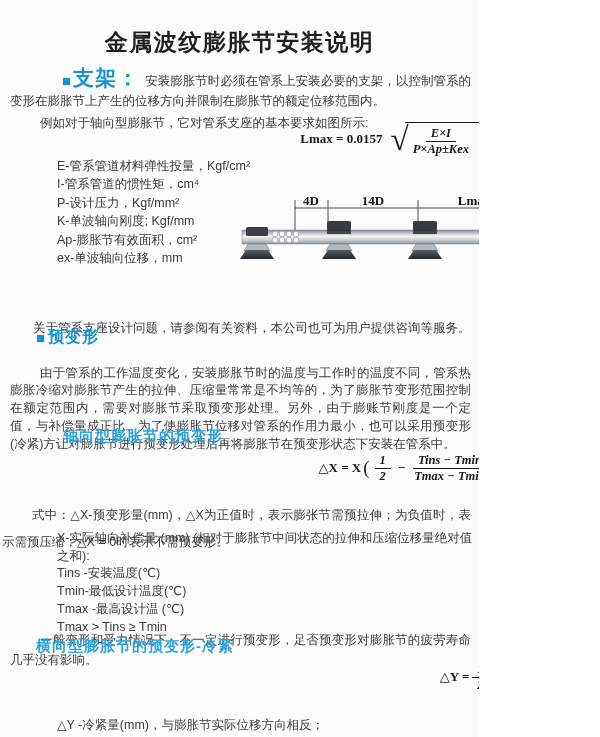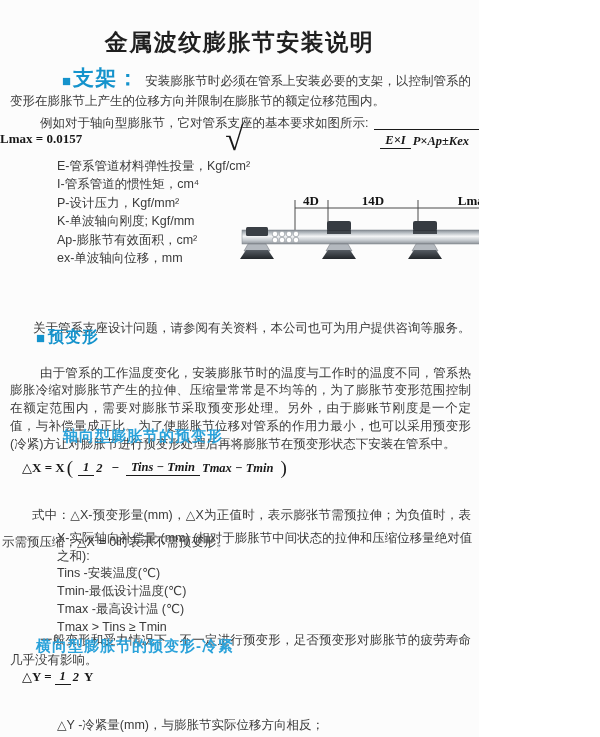--- a/index.html
+++ b/index.html
@@ -9,24 +9,24 @@
   }
   .abs{position:absolute;}
   .title{top:12px;left:0;width:100%;text-align:center;font-size:23px;font-weight:bold;
          color:#1f1f1f;letter-spacing:1.5px;}
   .para{text-align:justify;line-height:20px;}
   .sec-marker{font-size:15px;color:var(--accent);margin-right:2px;vertical-align:-1px;}
   .sec-label{font-size:21px;font-weight:bold;color:var(--accent);margin-right:6px;letter-spacing:1px;}
   .p-intro{top:55px;left:10px;right:8px;text-indent:52px;}
   .p-example{top:100px;left:10px;right:8px;text-indent:30px;}
   .formula{font-family:"Liberation Serif","DejaVu Serif",serif;font-weight:bold;font-size:13px;
-           color:#181818;display:flex;align-items:center;justify-content:space-between;left:0;width:100%;}
+           color:#181818;display:flex;align-items:center;justify-content:flex-end;left:0;width:100%;}
   .f-shift{transform:translateX(22px);display:flex;align-items:center;}
   .f1{top:118px;height:42px;}
-  .frac{display:inline-flex;align-items:center;line-height:1.2;
+  .frac{display:inline-flex;flex-direction:column;align-items:center;line-height:1.2;
         font-size:12.5px;font-style:italic;margin:0 3px;}
   .frac .num{border-bottom:1px solid #1a1a1a;padding:0 5px;}
   .frac .den{padding:0 2px;}
   .sqrt-sign{font-size:33px;font-weight:normal;line-height:30px;margin:0 -4px 0 8px;}
   .sqrt-body{border-top:1.5px solid #1a1a1a;padding:2px 5px 0 3px;}
   .defs1{top:157px;left:33px;line-height:18.4px;}
   .def-line.ind{margin-left:24px;}
   .diagram{left:238px;top:192px;}
   .p-footer{top:305px;left:33px;right:8px;}
   .h2{font-size:16px;font-weight:bold;color:var(--accent);letter-spacing:1px;}

